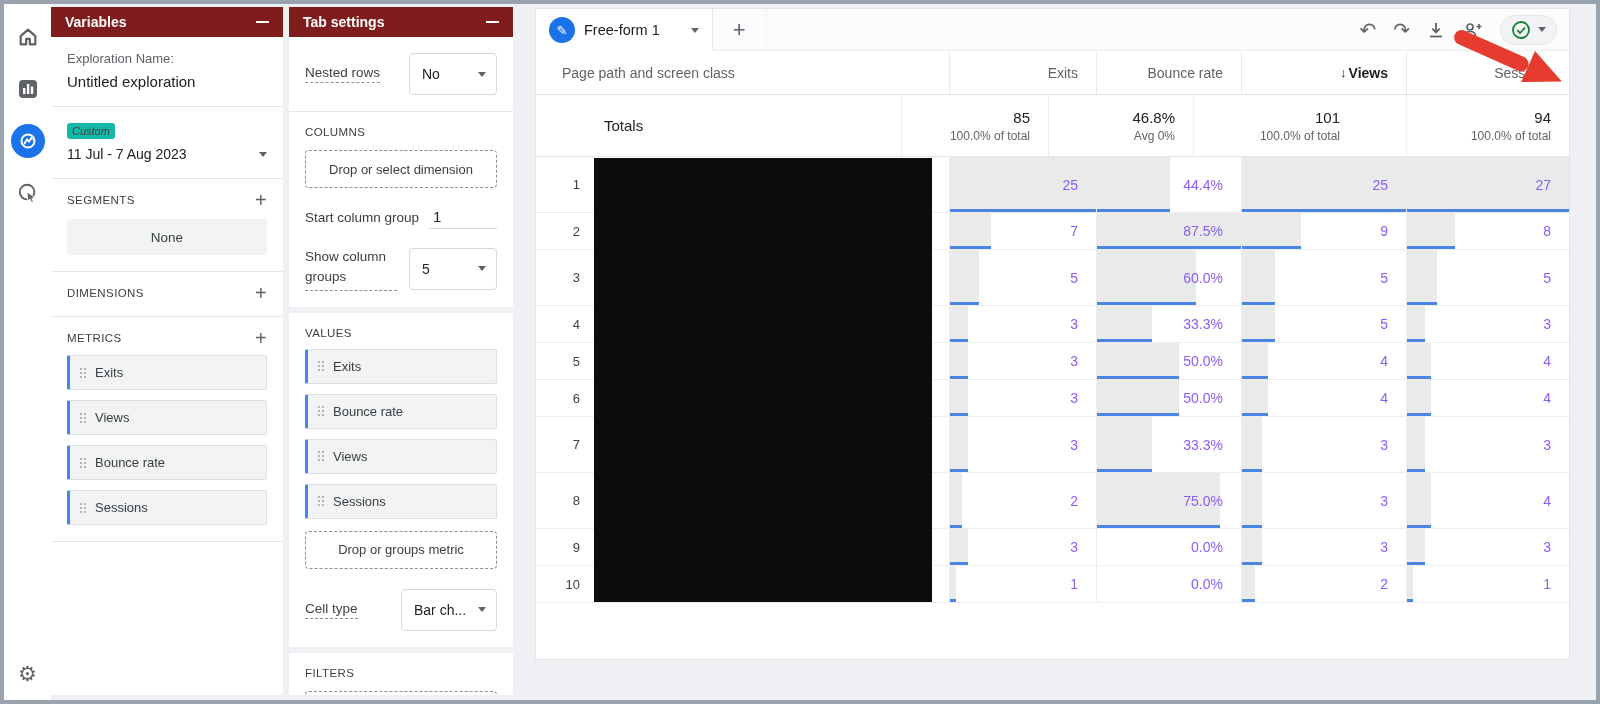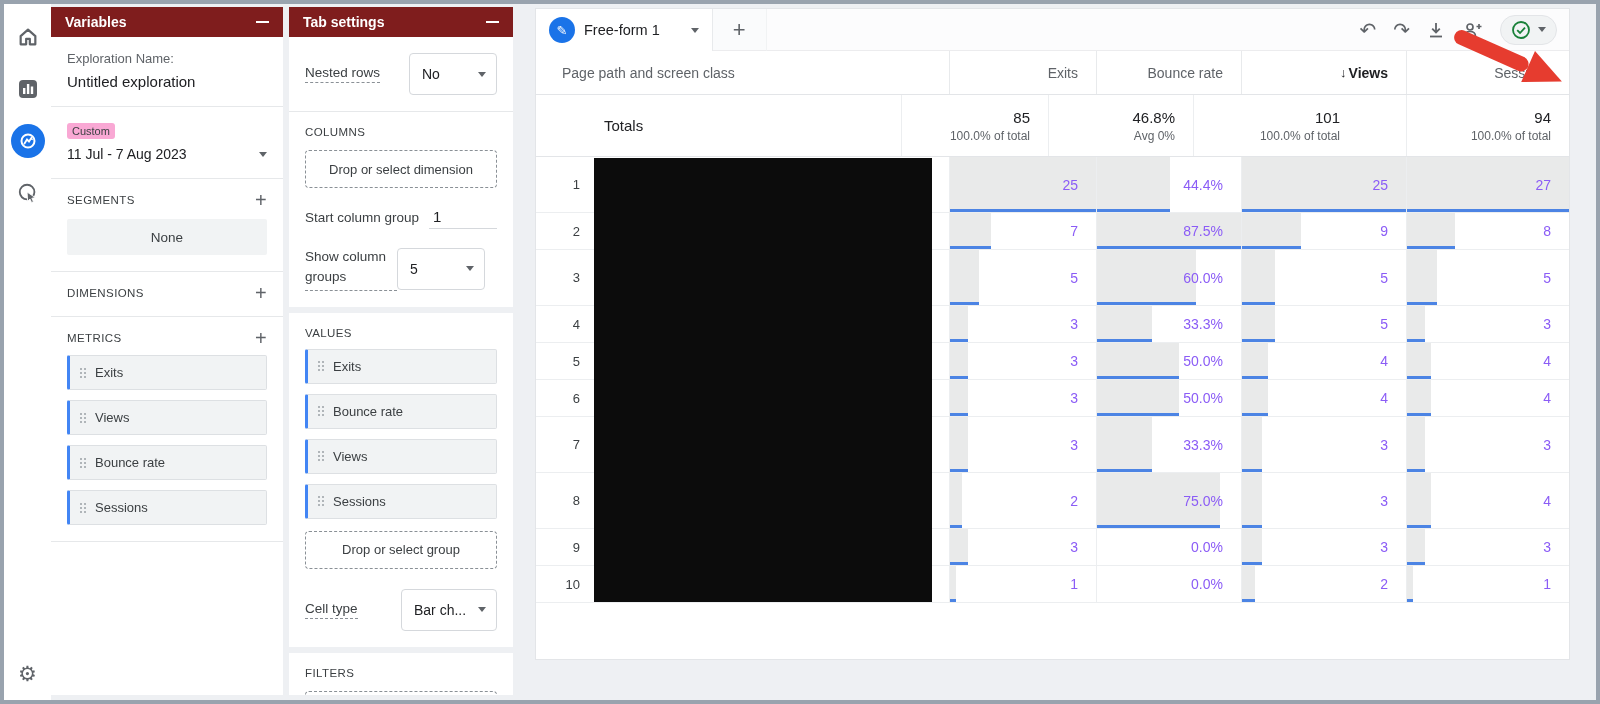--- a/index.html
+++ b/index.html
@@ -27,32 +27,32 @@
   .dots { width:2px; height:2px; border-radius:50%; background:#9aa0a6; box-shadow:4px 0 0 #9aa0a6,0 4px 0 #9aa0a6,4px 4px 0 #9aa0a6,0 8px 0 #9aa0a6,4px 8px 0 #9aa0a6; margin-right:4px; margin-top:-8px; }
   .dropzone { border:1px dashed #8a9096; border-radius:4px; height:38px; display:flex; align-items:center; justify-content:center; font-size:13px; color:#3c4043; margin-top:12px; background:#fff; cursor:pointer; white-space:nowrap; overflow:hidden; }
   .select { background:#fff; border:1px solid #d5d8dc; border-radius:4px; height:42px; display:flex; align-items:center; justify-content:space-between; padding:0 10px 0 12px; font-size:14px; color:#202124; cursor:pointer; }
   .caret { width:0; height:0; border-left:4.5px solid transparent; border-right:4.5px solid transparent; border-top:5.5px solid #5f6368; }
   .dashed-label { font-size:13.5px; color:#3c4043; border-bottom:1px dashed #8a9096; padding-bottom:2px; }
 
   
   .vpanel { width:232px; flex:0 0 232px; }
   .exp-label { font-size:13px; color:#5f6368; }
   .exp-name { font-size:15px; color:#202124; margin-top:7px; }
-  .custom-badge { display:inline-block; font-size:11px; color:#3c4043; background:#f9a8d4; border-radius:3px; padding:2px 5px; }
+  .custom-badge { display:inline-block; font-size:11px; color:#3c4043; background:#14b8a6; border-radius:3px; padding:2px 5px;font-style:italic; }
   .date-row { display:flex; align-items:center; justify-content:space-between; margin-top:7px; }
   .date-text { font-size:14px; color:#202124; }
   .none-box { background:#f1f3f4; border-radius:2px; height:36px; display:flex; align-items:center; justify-content:center; font-size:13.5px; color:#3c4043; margin-top:12px; cursor:pointer; }
 
   
   .tspanel { width:224px; flex:0 0 224px; margin-left:6px; }
   .nested-row { display:flex; align-items:center; justify-content:space-between; padding:16px; }
   .scg-row { display:flex; align-items:baseline; margin-top:20px; }
   .scg-label { font-size:13.5px; color:#3c4043; white-space:nowrap; }
   .scg-value { flex:1; margin-left:10px; border-bottom:1px solid #d5d8dc; font-size:15px; color:#202124; padding:0 0 3px 4px; }
-  .shcg-row { display:flex; align-items:center; justify-content:flex-start; margin-top:18px; }
+  .shcg-row { display:flex; align-items:center; justify-content:space-between; margin-top:18px; }
   .celltype-row { display:flex; align-items:center; justify-content:space-between; margin-top:20px; }
 
   
   .canvas { flex:1; position:relative; }
   .card { position:absolute; left:22px; top:4px; width:1035px; height:652px; background:#fff; border:1px solid #e3e5e8; }
 
   .tabstrip { display:flex; align-items:stretch; height:42px; }
   .tab { display:flex; align-items:center; gap:9px; padding:0 13px; background:#fff; border-right:1px solid #e8eaec; cursor:pointer; }
   .pencil-circle { width:26px; height:26px; border-radius:50%; background:#1a73e8; color:#fff; display:flex; align-items:center; justify-content:center; font-size:13px; }
   .tab-label { font-size:14.5px; color:#202124; margin-right:22px; }
@@ -229,21 +229,21 @@
           <span>Bounce rate</span>
         </div>
       <div class="chip">
           <span class="dots"></span>
           <span>Views</span>
         </div>
       <div class="chip">
           <span class="dots"></span>
           <span>Sessions</span>
         </div>
-      <div class="dropzone">Drop or select group</div>
+      <div class="dropzone">Drop or groups metric</div>
       <div class="celltype-row">
         <span class="dashed-label">Cell type</span>
         <div class="select" style="width:96px;">
           <span>Bar ch...</span>
           <span class="caret"></span>
         </div>
       </div>
     </div>
     <div class="gap"></div>
     <div class="sect">

